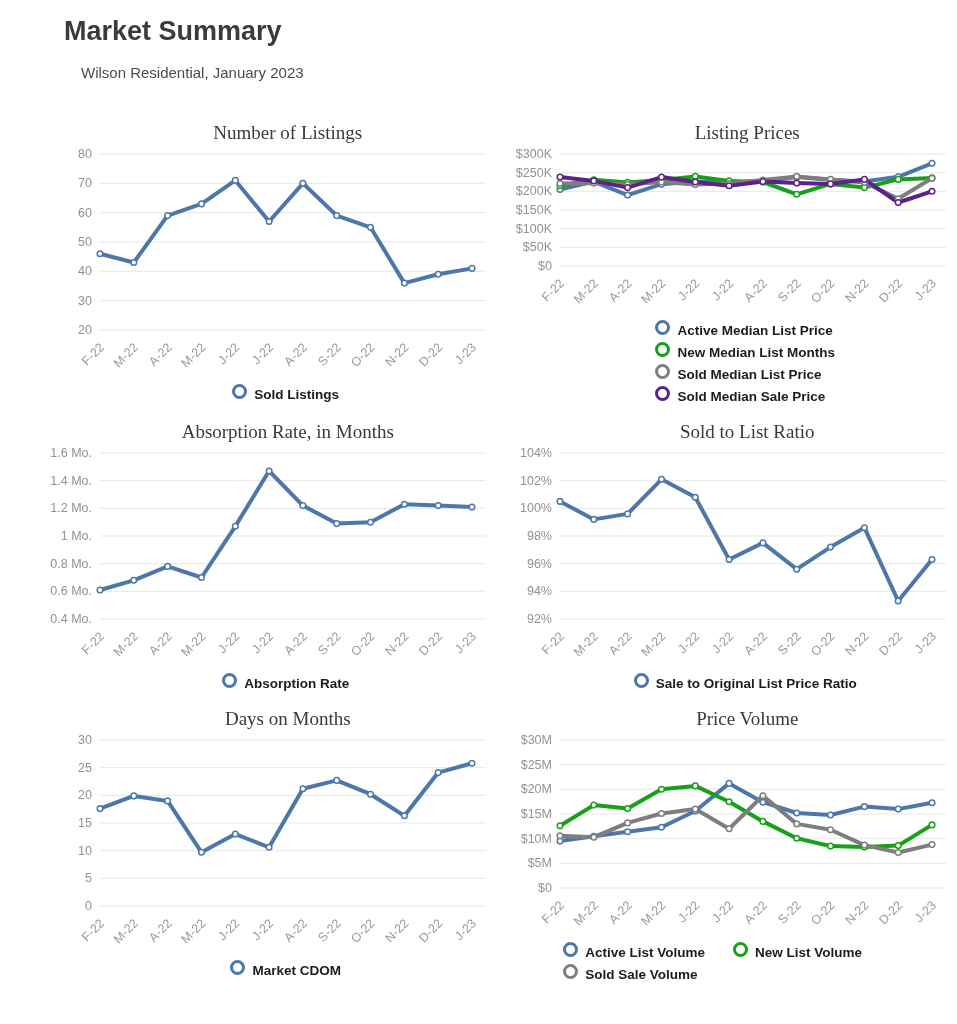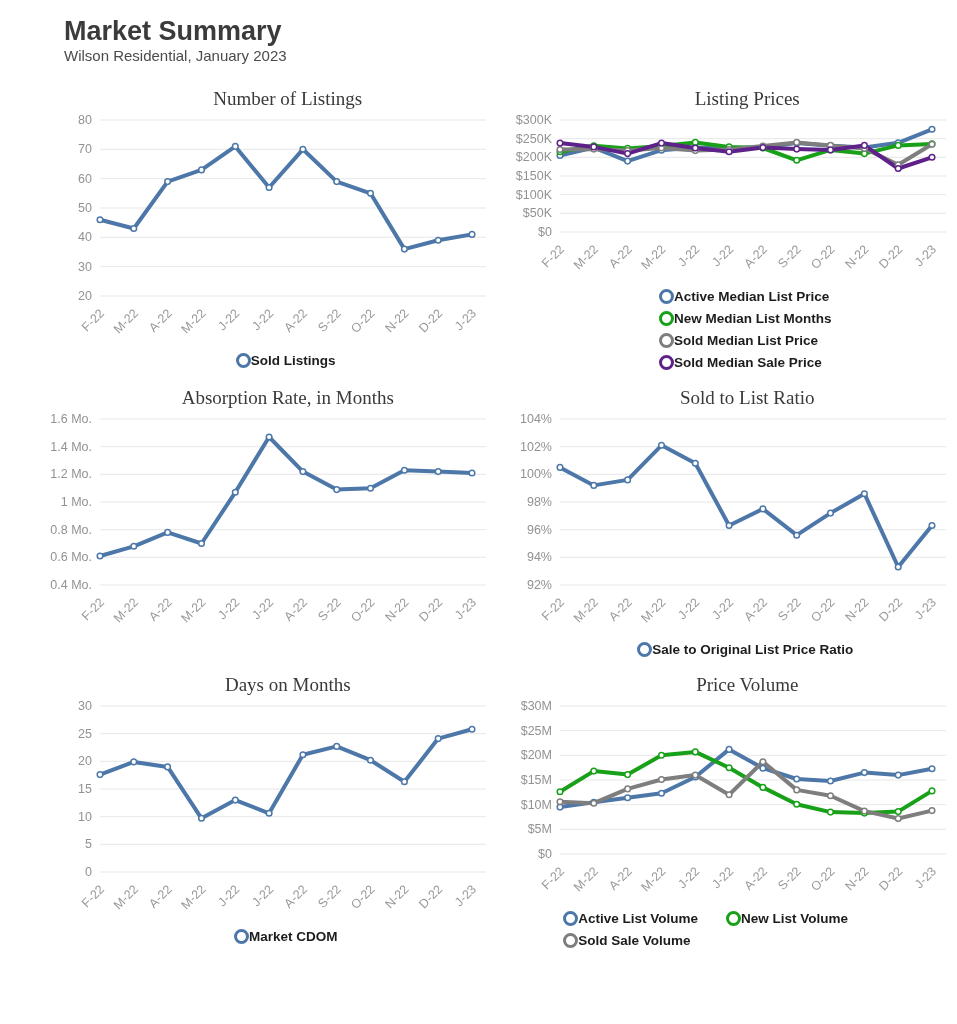--- a/index.html
+++ b/index.html
@@ -1,30 +1,30 @@
 <!DOCTYPE html>
 <html><head>
 <meta charset="utf-8">
 <style>
   html,body{margin:0;padding:0;background:#fff;}
   body{width:957px;height:1024px;overflow:hidden;font-family:"Liberation Sans",sans-serif;color:#3a3a3a;}
   .report-header{padding:16px 0 0 64px;}
   .report-title{margin:0;font-size:27px;font-weight:bold;color:#3b3b3b;line-height:1.15;}
-  .report-subtitle{margin:0;font-size:15px;font-weight:normal;color:#4b4b4b;}
+  .report-subtitle{margin:17px;font-size:15px;font-weight:normal;color:#4b4b4b;}
   .charts-grid{display:grid;grid-template-columns:repeat(2,1fr);padding:24px 8px 0 38px;column-gap:8px;row-gap:14px;}
   .chart-panel{display:block;}
   .chart-title{margin:0 0 2px 0;font-size:19px;font-weight:400;color:#3a3a3a;text-align:center;padding-left:48px;font-family:Liberation Serif, serif;}
   .chart-canvas{line-height:0;}
   .ytick{font-size:12.5px;fill:#929292;font-family:"Liberation Sans",sans-serif;}
   .xtick{font-size:12.5px;fill:#999999;font-family:"Liberation Sans",sans-serif;}
   .chart-legend{margin-top:0;}
   .legend-row{display:flex;justify-content:center;column-gap:26px;margin-left:44px;}
   .legend-column{display:flex;flex-direction:column;align-items:flex-start;row-gap:1px;width:max-content;margin:0 auto;padding-left:44px;}
   .legend-wrap{display:flex;flex-wrap:wrap;column-gap:28px;row-gap:1px;width:360px;margin:0 auto;padding-left:40px;}
-  .legend-item{display:inline-flex;align-items:center;line-height:21px;}
+  .legend-item{display:inline-flex;gap:7px;line-height:21px;}
   .legend-ring{width:15px;height:15px;border-radius:50%;border:3.5px solid #4c77a8;background:#fff;box-sizing:border-box;flex:0 0 auto;}
   .legend-label{font-size:13.5px;font-weight:600;color:#1c1c1c;white-space:nowrap;}
 </style>
 </head>
 <body>
 
 <header class="report-header">
   <h1 class="report-title">Market Summary</h1>
   <p class="report-subtitle">Wilson Residential, January 2023</p>
 </header>
@@ -217,20 +217,26 @@
           <circle cx="163.5" cy="132.5" r="2.8" fill="#fff" stroke="#4c77a8" stroke-width="1.5"></circle>
           <circle cx="197.3" cy="81.3" r="2.8" fill="#fff" stroke="#4c77a8" stroke-width="1.5"></circle>
           <circle cx="231.1" cy="26.0" r="2.8" fill="#fff" stroke="#4c77a8" stroke-width="1.5"></circle>
           <circle cx="264.9" cy="60.6" r="2.8" fill="#fff" stroke="#4c77a8" stroke-width="1.5"></circle>
           <circle cx="298.7" cy="78.6" r="2.8" fill="#fff" stroke="#4c77a8" stroke-width="1.5"></circle>
           <circle cx="332.5" cy="77.2" r="2.8" fill="#fff" stroke="#4c77a8" stroke-width="1.5"></circle>
           <circle cx="366.4" cy="59.2" r="2.8" fill="#fff" stroke="#4c77a8" stroke-width="1.5"></circle>
           <circle cx="400.2" cy="60.6" r="2.8" fill="#fff" stroke="#4c77a8" stroke-width="1.5"></circle>
           <circle cx="434.0" cy="62.0" r="2.8" fill="#fff" stroke="#4c77a8" stroke-width="1.5"></circle>
         </svg></div>
+    <div class="chart-legend legend-row">
+        <span class="legend-item">
+          <span class="legend-ring" style="border-color:#4c77a8"></span>
+          <span class="legend-label">Absorption Rate</span>
+        </span>
+      </div>
   </section>
   <section class="chart-panel">
     <h2 class="chart-title">Sold to List Ratio</h2>
     <div class="chart-canvas"><svg width="450" height="228" viewBox="0 0 450 228" role="img">
           <line x1="62" y1="174.0" x2="448" y2="174.0" stroke="#e7e7e7" stroke-width="1"></line>
           <text class="ytick" x="54" y="178" text-anchor="end">92%</text>
           <line x1="62" y1="146.3" x2="448" y2="146.3" stroke="#e7e7e7" stroke-width="1"></line>
           <text class="ytick" x="54" y="150.3" text-anchor="end">94%</text>
           <line x1="62" y1="118.7" x2="448" y2="118.7" stroke="#e7e7e7" stroke-width="1"></line>
           <text class="ytick" x="54" y="122.7" text-anchor="end">96%</text>

